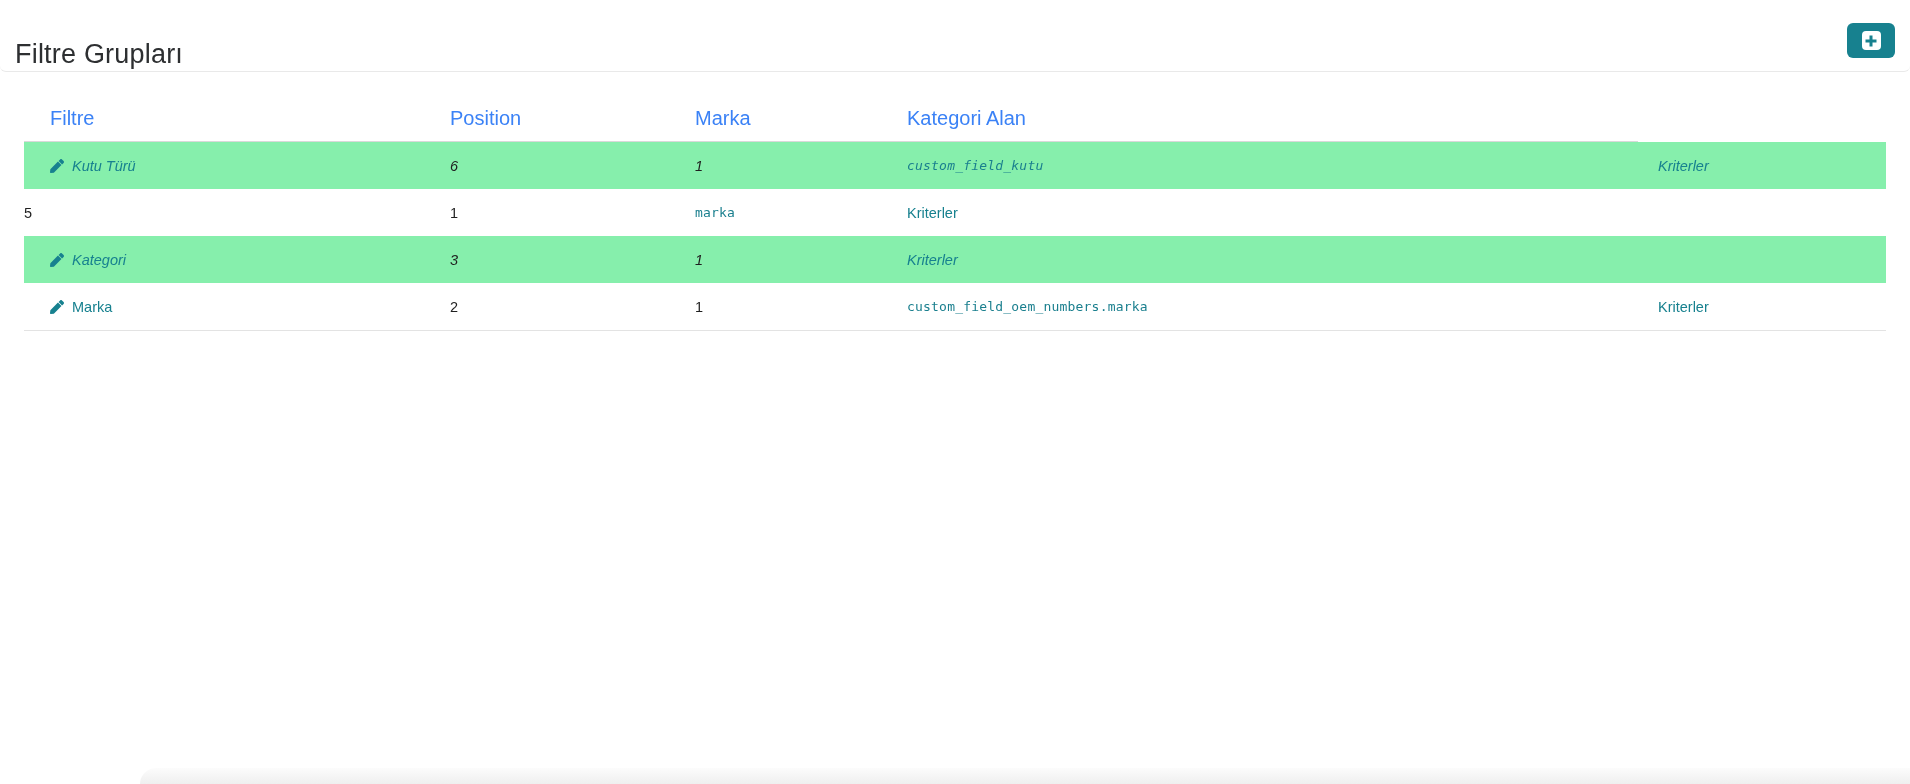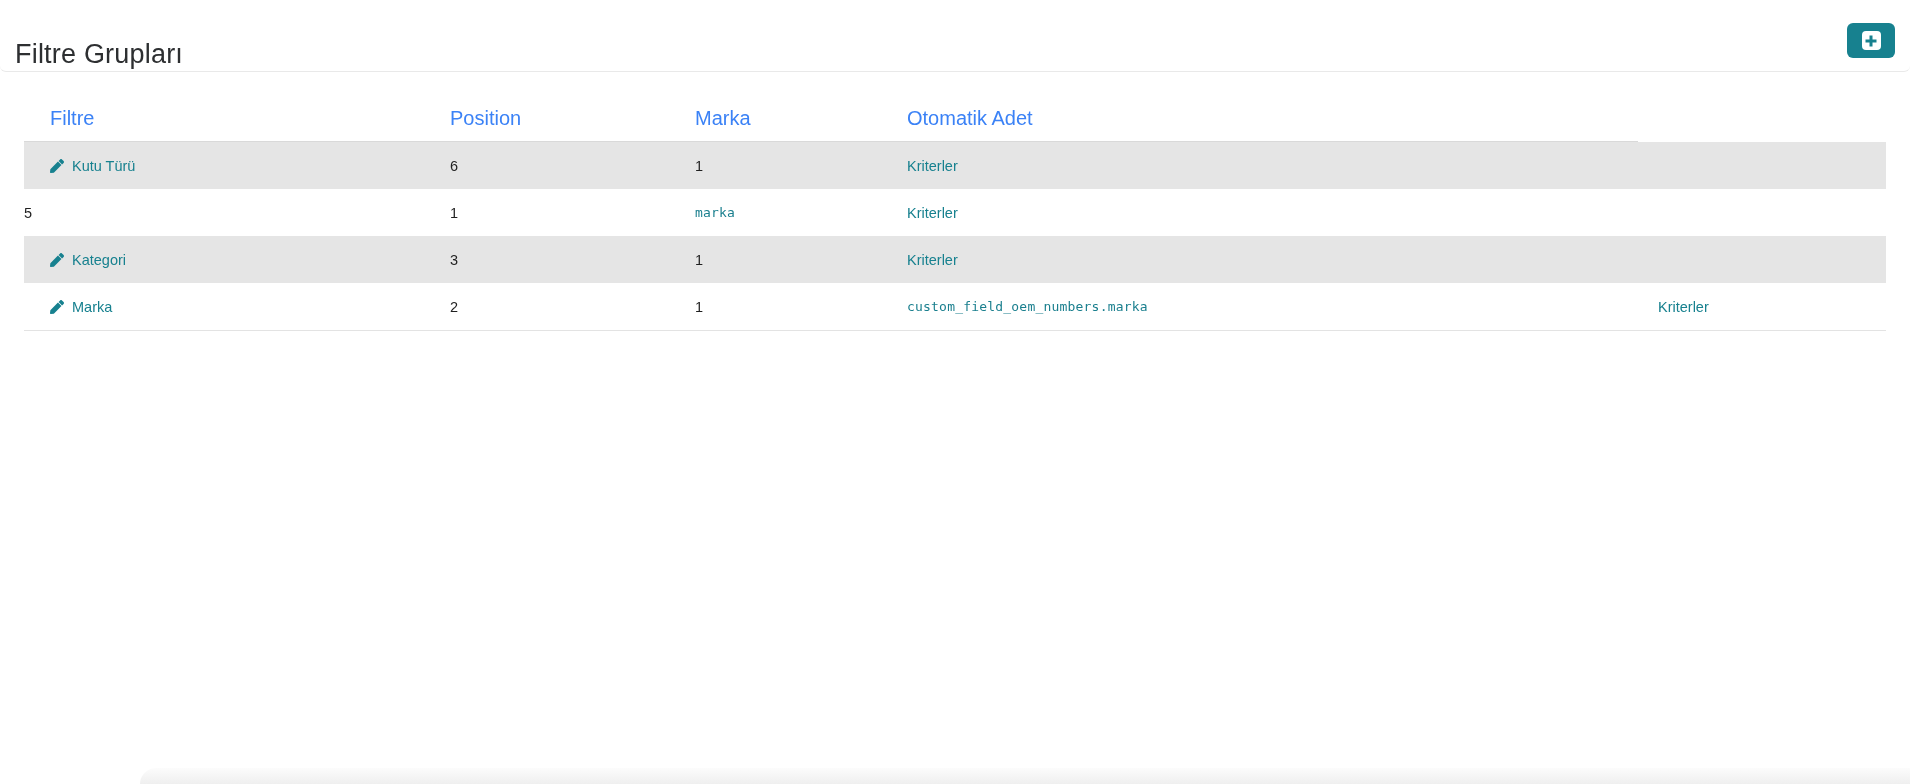--- a/index.html
+++ b/index.html
@@ -77,21 +77,21 @@
   }
   .th {
     font-size: 20px;
     color: #3b82f6;
     font-weight: 400;
   }
   .th.first, .cell-filtre { padding-left: 26px; }
 
   .tbody { border-bottom: 1px solid #e3e3e3; }
   .trow { height: 47px; font-size: 14.5px; }
-  .trow.striped { background: #e5e5e5; }
+  .trow.striped { background: #86efac; font-style: italic; }
 
   .cell-filtre { display: flex; align-items: center; }
   .filtre-link {
     display: inline-flex; align-items: center; gap: 8px;
     color: #17818f; text-decoration: none; cursor: pointer;
   }
   .pencil-icon { width: 14px; height: 14px; display: inline-block; }
   .pencil-icon svg { width: 14px; height: 14px; fill: #17818f; display: block; }
 
   .cell-position, .cell-active { color: #1f1f1f; }
@@ -125,37 +125,38 @@
   <button class="add-button" title="">
     <span class="plus-box"></span>
   </button>
 </div>
 
 <div class="main">
   <div class="thead">
     <span class="th first">Filtre</span>
     <span class="th">Position</span>
     <span class="th">Marka</span>
-    <span class="th">Otomatik Adet</span>
+    <span class="th">Kategori Alan</span>
     <span class="th"></span>
   </div>
   <div class="tbody">
   <div class="trow striped">
     <div class="cell-filtre">
       <a class="filtre-link">
         <span class="pencil-icon">
           <svg viewBox="0 0 512 512" xmlns="http://www.w3.org/2000/svg">
                 <path d="M290.74 93.24l128.02 128.02-277.99 277.99-114.14 12.6C11.35 513.54-1.56 500.62.14 485.34l12.7-114.22 277.9-277.88zm207.2-19.06l-60.11-60.11c-18.75-18.75-49.16-18.75-67.91 0l-56.55 56.55 128.02 128.02 56.55-56.55c18.75-18.76 18.75-49.16 0-67.91z"></path>
               </svg>
         </span>
         <span>Kutu Türü</span>
       </a>
     </div>
     <div class="cell-position">6</div>
     <div class="cell-active">1</div>
+    <div class="cell-otomatik">custom_field_kutu</div>
     <div class="cell-action">
       <a class="action-link">Kriterler</a>
     </div>
   </div>
 
   <div class="trow">
     <div class="cell-position">5</div>
     <div class="cell-active">1</div>
     <div class="cell-otomatik">marka</div>
     <div class="cell-action">

